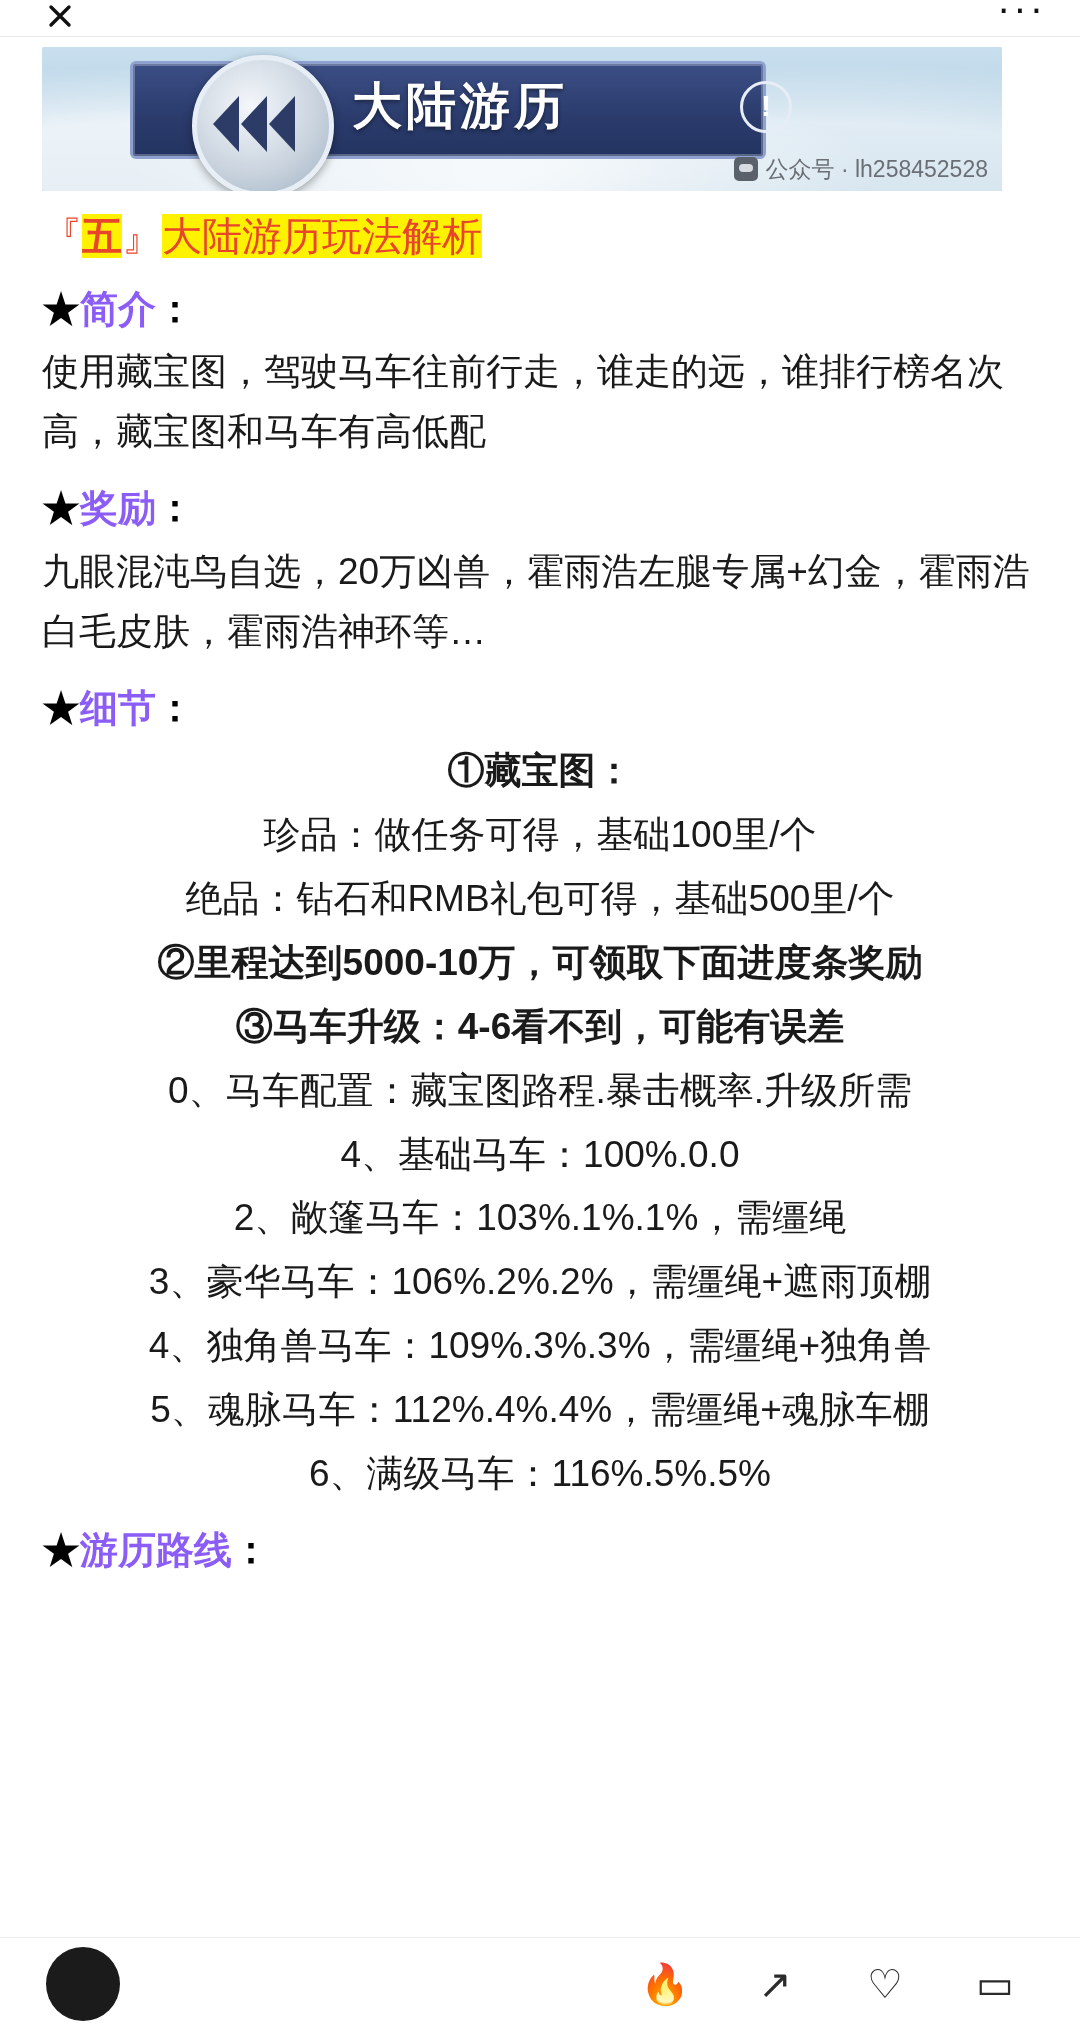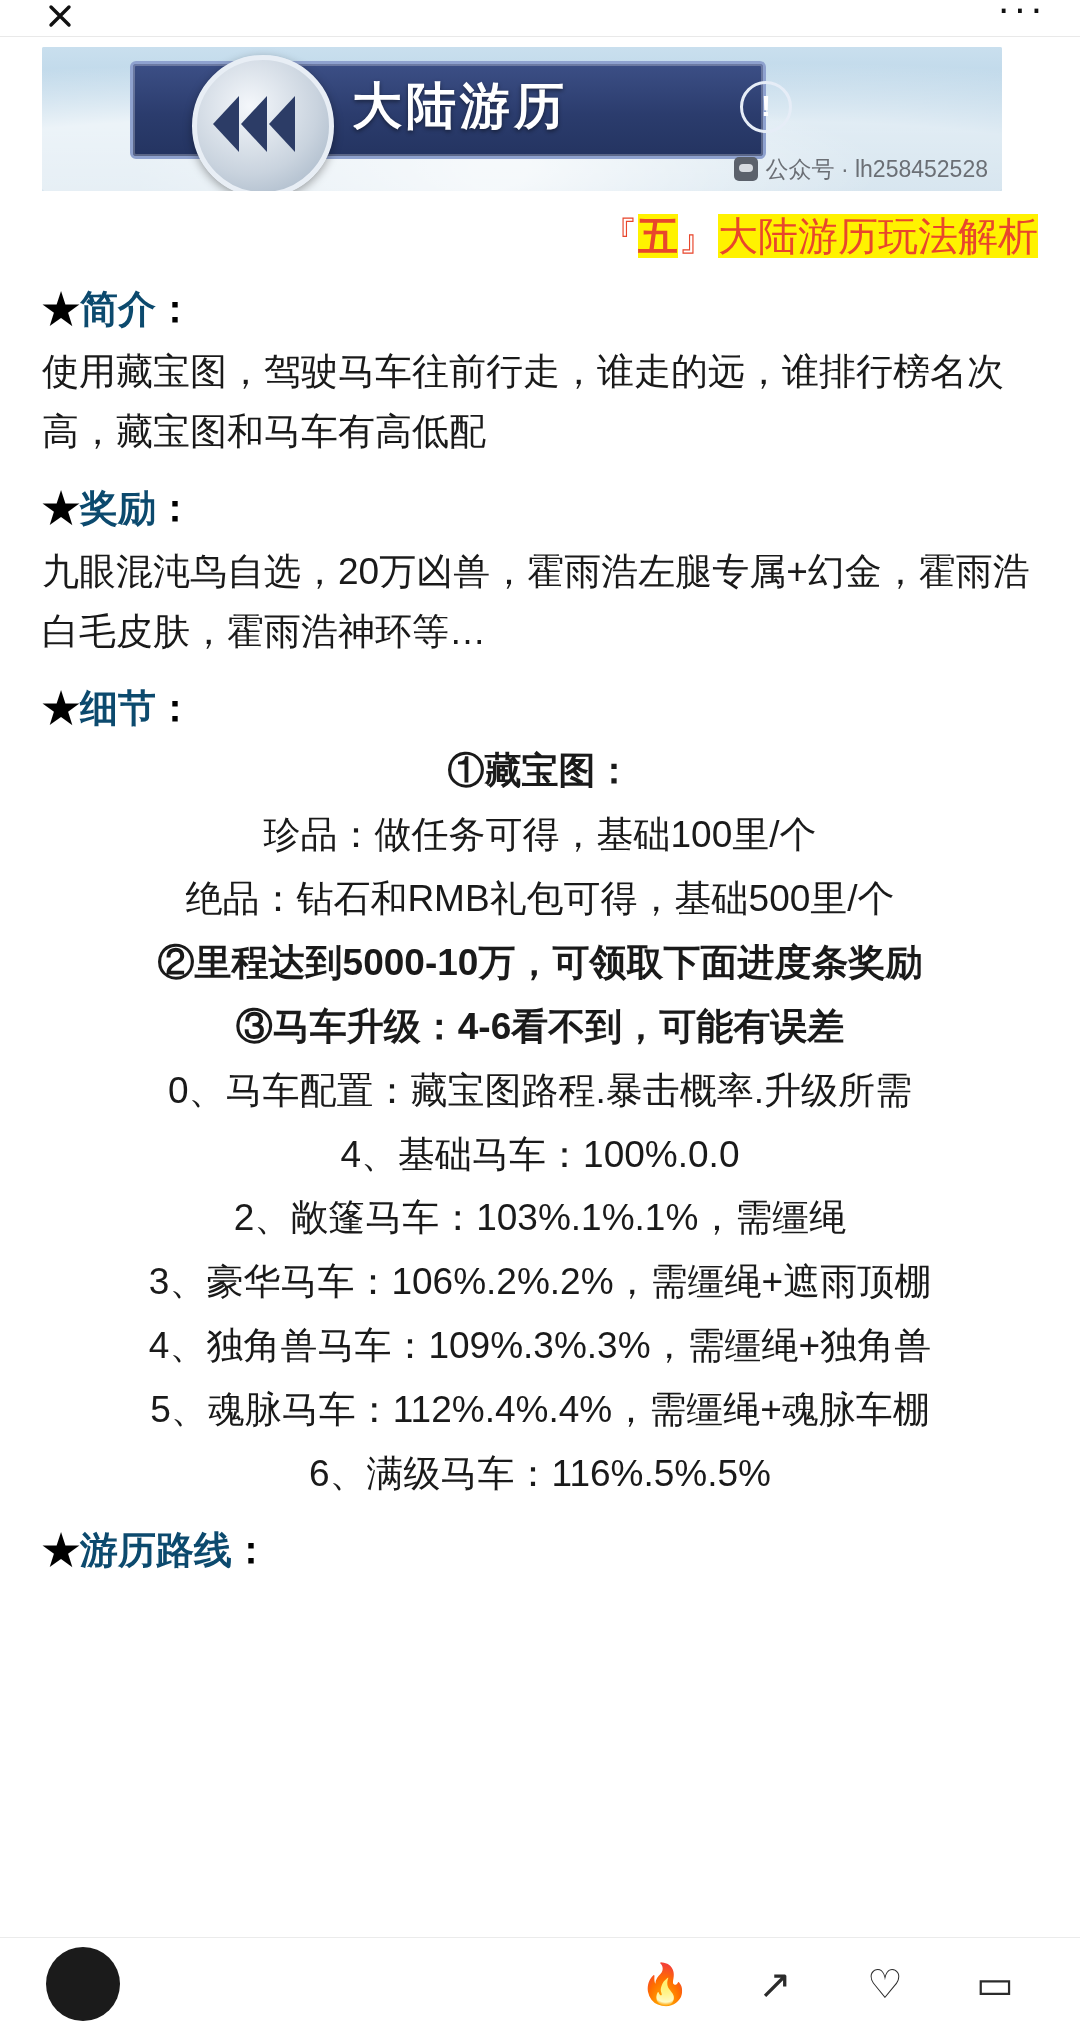--- a/index.html
+++ b/index.html
@@ -153,41 +153,40 @@
     position:absolute; left:5px; top:7px;
     width:14px;height:8px;border-radius:5px;background:#d7dbe0;
   }
 
   
   .title-line {
     margin: 18px 0 6px 0;
     font-size: 40px;
     line-height: 1.35;
     white-space: nowrap;
-    text-align: right;
   }
   .title-line .brk { color: #e8462c; }
   .title-line .hl {
     background: #fff200;
     color: #e8462c;
     font-weight: bold;
   }
   .title-line .hl-rest {
     background: #fff200;
     color: #e8462c;
   }
 
   .h-star {
     margin: 22px 0 8px 0;
     font-size: 38px;
     font-weight: bold;
     line-height: 1.3;
   }
   .h-star .star { color: #000; }
-  .h-star .blue { color: #0c4a6e; }
+  .h-star .blue { color: #8b5cf6; }
   .h-star .colon { color: #000; }
 
   p.para {
     margin: 6px 0;
     font-size: 37px;
     line-height: 1.62;
     letter-spacing: 0px;
   }
   p.para.tight { margin: 4px 0; }
   .b { font-weight: bold; }

